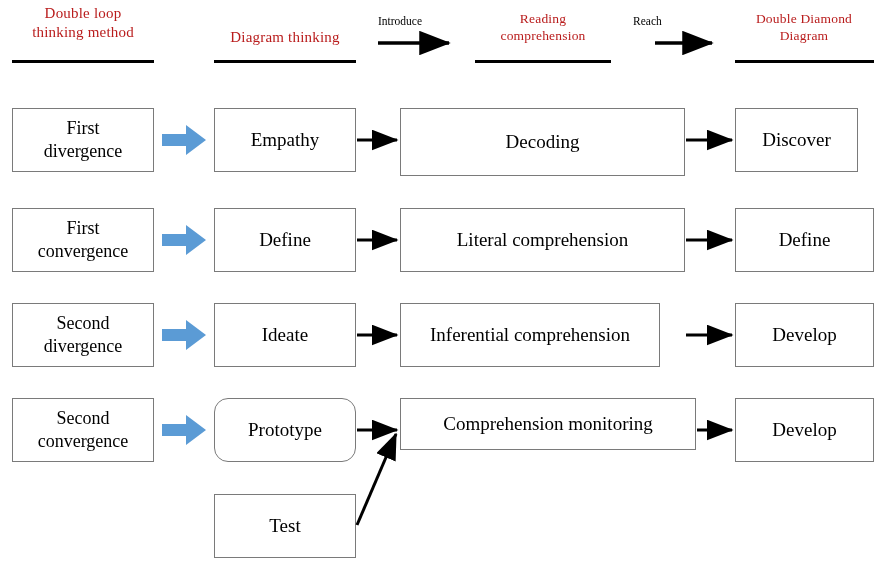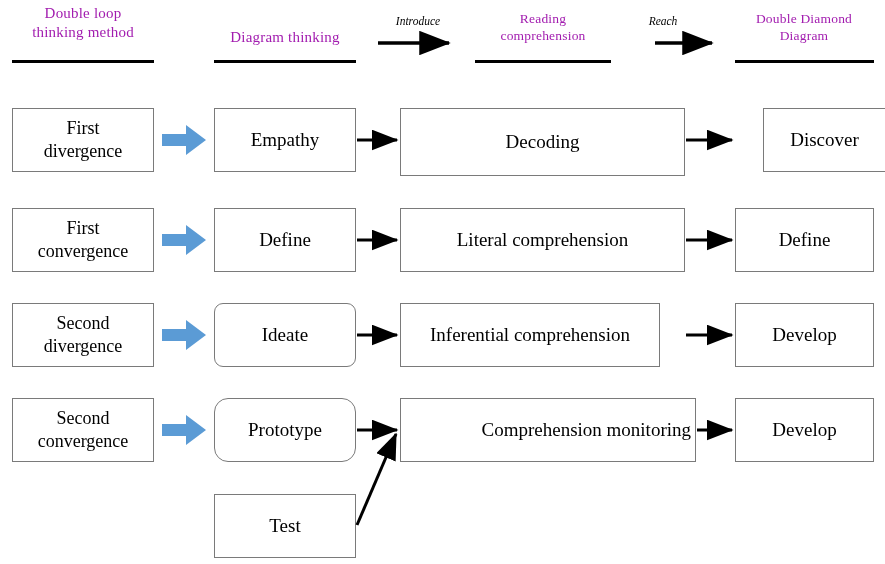--- a/index.html
+++ b/index.html
@@ -18,40 +18,38 @@
     overflow: hidden;
     background: #ffffff;
   }
 
   
   .col-head {
     position: absolute;
     text-align: center;
     font-size: 15px;
     line-height: 1.25;
-    color: #a21caf;
+    color: #b91c1c;
     letter-spacing: .2px;
   }
   .col-head.small {
     font-size: 13.5px;
   }
   .head-rule {
     position: absolute;
     height: 3px;
     background: #000000;
   }
 
   
   .trans-label {
     position: absolute;
     font-size: 11.5px;
-    text-align: center;
     color: #000;
     white-space: nowrap;
-    font-style: italic;
   }
 
   
   .node {
     position: absolute;
     border: 1.5px solid #7a7a7a;
     background: #ffffff;
     box-sizing: border-box;
     display: flex;
     align-items: center;
@@ -124,21 +122,21 @@
     <svg viewBox="0 0 44 34" width="44" height="34" aria-hidden="true">
       <polygon points="0,11 24,11 24,2 44,17 24,32 24,23 0,23" fill="#5B9BD5"></polygon>
     </svg>
   </div>
   <div class="node" style="left:214px; top:108px; width:142px; height:64px;">
     <span>Empathy</span>
   </div>
   <div class="node" style="left:400px; top:108px; width:285px; height:68px;">
     <span>Decoding</span>
   </div>
-  <div class="node" style="left:735px; top:108px; width:123px; height:64px;margin-left:28px;">
+  <div class="node" style="left:735px; top:108px; width:123px; height:64px;">
     <span>Discover</span>
   </div>
 
   <div class="node two-line" style="left:12px; top:208px; width:142px; height:64px;">
     <div>
       <span>First</span><br>
       <span>convergence</span>
     </div>
   </div>
   <div class="blue-arrow" style="left:162px; top:223px;">
@@ -160,21 +158,21 @@
     <div>
       <span>Second</span><br>
       <span>divergence</span>
     </div>
   </div>
   <div class="blue-arrow" style="left:162px; top:318px;">
     <svg viewBox="0 0 44 34" width="44" height="34" aria-hidden="true">
       <polygon points="0,11 24,11 24,2 44,17 24,32 24,23 0,23" fill="#5B9BD5"></polygon>
     </svg>
   </div>
-  <div class="node" style="left:214px; top:303px; width:142px; height:64px;border-radius:9px;">
+  <div class="node" style="left:214px; top:303px; width:142px; height:64px;">
     <span>Ideate</span>
   </div>
   <div class="node" style="left:400px; top:303px; width:260px; height:64px;">
     <span>Inferential comprehension</span>
   </div>
   <div class="node" style="left:735px; top:303px; width:139px; height:64px;">
     <span>Develop</span>
   </div>
 
   <div class="node two-line" style="left:12px; top:398px; width:142px; height:64px;">
@@ -184,21 +182,21 @@
     </div>
   </div>
   <div class="blue-arrow" style="left:162px; top:413px;">
     <svg viewBox="0 0 44 34" width="44" height="34" aria-hidden="true">
       <polygon points="0,11 24,11 24,2 44,17 24,32 24,23 0,23" fill="#5B9BD5"></polygon>
     </svg>
   </div>
   <div class="node" style="left:214px; top:398px; width:142px; height:64px;border-radius:14px;">
     <span>Prototype</span>
   </div>
-  <div class="node" style="left:400px; top:398px; width:296px; height:64px;justify-content:flex-end;">
+  <div class="node" style="left:400px; top:398px; width:296px; height:52px;">
     <span>Comprehension monitoring</span>
   </div>
   <div class="node" style="left:735px; top:398px; width:139px; height:64px;">
     <span>Develop</span>
   </div>
 
   <div class="node" style="left:214px; top:494px; width:142px; height:64px;">
     <span>Test</span>
   </div>
 

